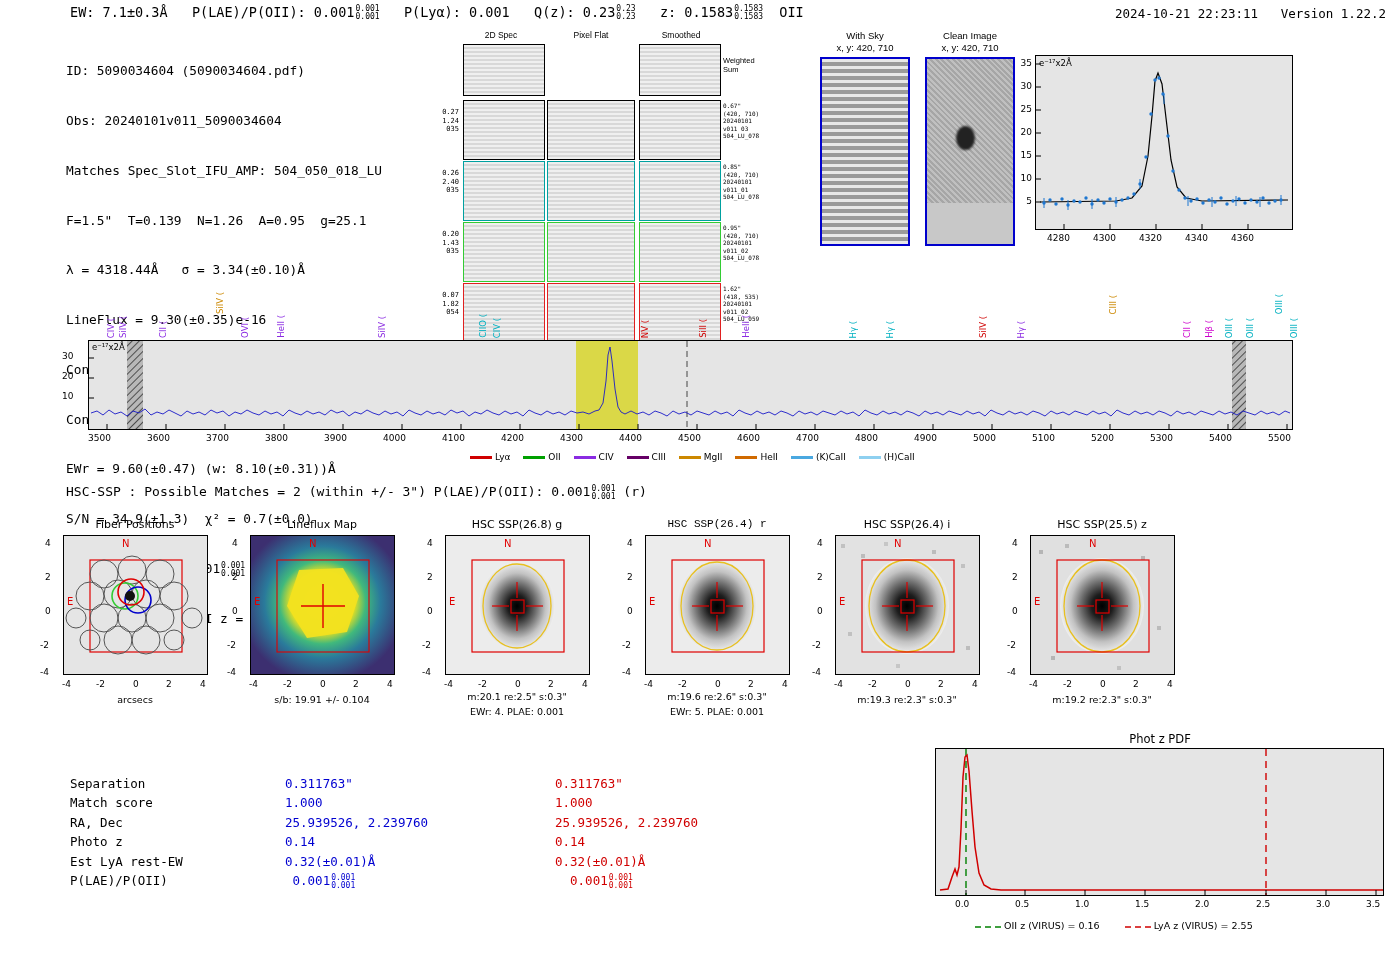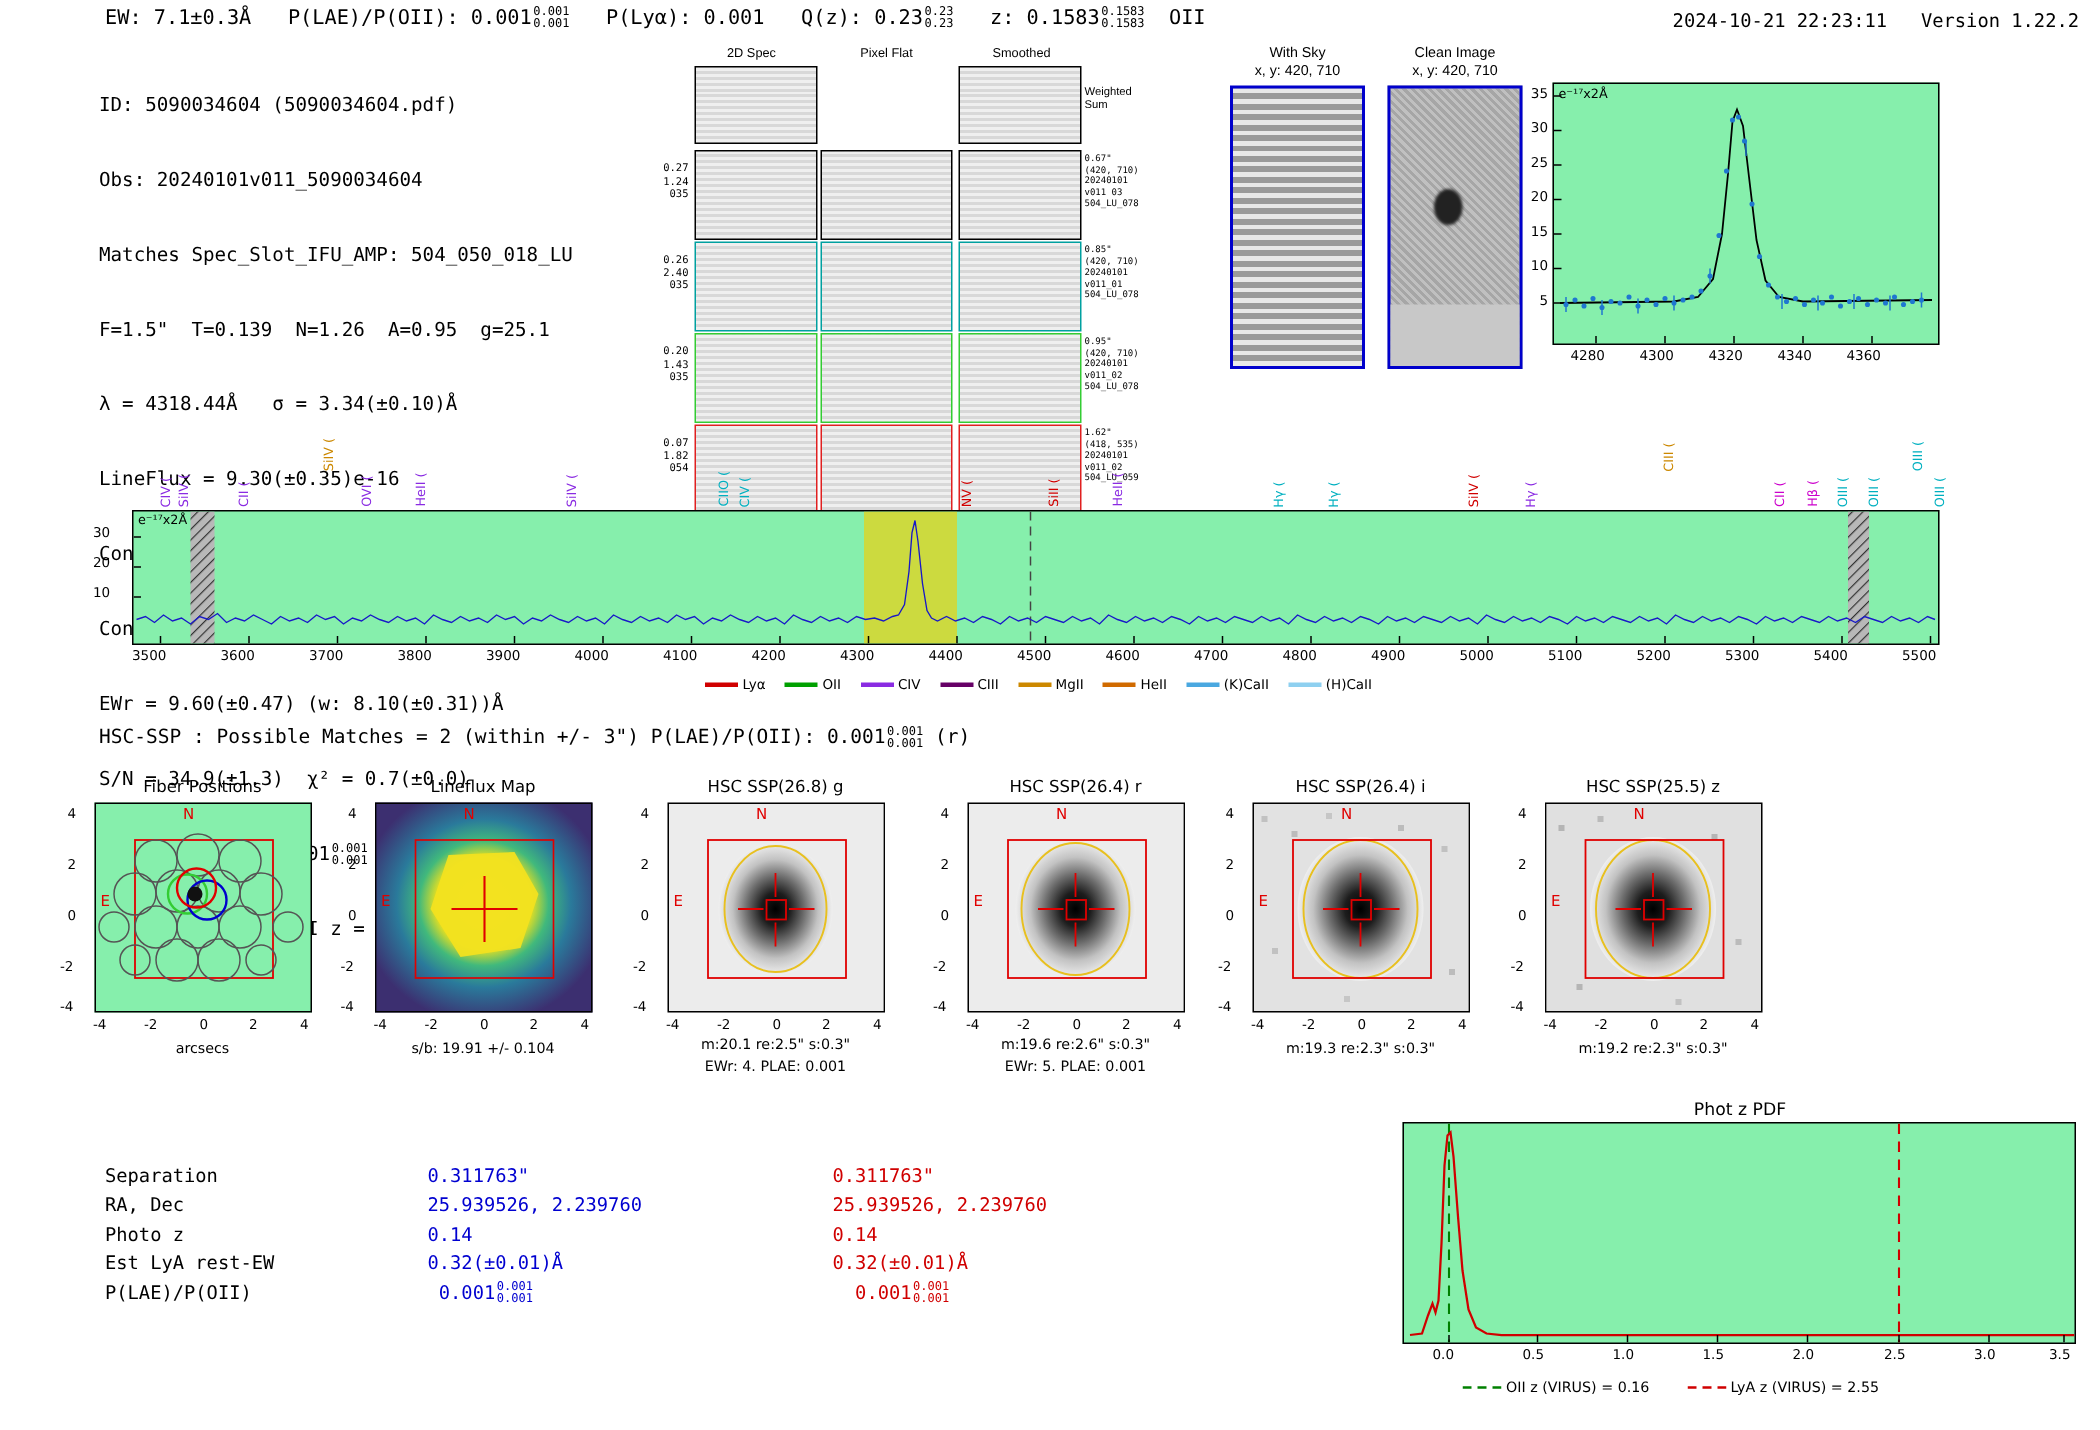--- a/index.html
+++ b/index.html
@@ -25,21 +25,21 @@
   .striprow{position:relative;height:58px;margin-top:2px;}
   .cell{position:absolute;top:0;height:100%;}
   .noise{background-image:repeating-linear-gradient(0deg,#efefef 0 2px,#d8d8d8 2px 4px),repeating-linear-gradient(90deg,rgba(0,0,0,.06) 0 3px,rgba(255,255,255,.06) 3px 6px);}
   .lbl-left{position:absolute;left:-26px;font-size:7px;line-height:8.5px;text-align:right;width:24px;}
   .lbl-right{position:absolute;font-size:6px;line-height:7.5px;}
 
   
   .thumbttl{font-size:9.5px;text-align:center;font-family:"Liberation Sans",sans-serif;line-height:12px;}
 
   
-  .axbox{position:absolute;border:1px solid #000;background:#86efac;box-sizing:border-box;}
+  .axbox{position:absolute;border:1px solid #000;background:#e5e5e5;box-sizing:border-box;}
   .ticklab{position:absolute;font-size:9px;font-family:"DejaVu Sans",sans-serif;}
 
   
   #fullspec{left:88px;top:340px;width:1205px;height:90px;}
   .emlabel{position:absolute;font-size:8.5px;font-family:"DejaVu Sans",sans-serif;writing-mode:vertical-rl;transform:rotate(180deg);white-space:nowrap;}
   #legend1{position:absolute;left:470px;top:452px;font-size:9px;font-family:"DejaVu Sans",sans-serif;}
   .lgitem{display:inline-block;margin-right:10px;}
   .lgswatch{display:inline-block;width:22px;height:3px;vertical-align:middle;margin-right:3px;}
 
   
@@ -501,21 +501,21 @@
 <div class="abs ticklab" style="left:422px;top:640px;">-2</div>
 <div class="abs ticklab" style="left:422px;top:667px;">-4</div>
 <div class="abs ticklab" style="left:444px;top:679px;">-4</div>
 <div class="abs ticklab" style="left:478px;top:679px;">-2</div>
 <div class="abs ticklab" style="left:515px;top:679px;">0</div>
 <div class="abs ticklab" style="left:548px;top:679px;">2</div>
 <div class="abs ticklab" style="left:582px;top:679px;">4</div>
 <div class="cutcap" style="left:437px;top:691px;width:160px;">m:20.1  re:2.5"  s:0.3"</div>
 <div class="cutcap" style="left:437px;top:706px;width:160px;">EWr: 4. PLAE: 0.001</div>
 
-<div class="cutttl" style="left:637px;top:518px;width:160px;">HSC SSP(26.4) r</div>
+<div class="cutttl" style="left:637px;top:518px;width:160px;font-family:Liberation Mono, monospace;">HSC SSP(26.4) r</div>
 <div class="abs axbox" style="left:645px;top:535px;width:145px;height:140px;background:#f0f0f0;">
   <svg width="143" height="138" viewBox="0 0 143 138" style="display:block;">
     <rect width="143" height="138" fill="#ececec"></rect>
     <ellipse cx="71" cy="70" rx="40" ry="46" fill="url(#gal_g)"></ellipse>
     <ellipse cx="71" cy="70" rx="36" ry="44" fill="none" stroke="#e8c020" stroke-width="1.3"></ellipse>
     <rect x="26" y="24" width="92" height="92" fill="none" stroke="#e00000" stroke-width="1.2"></rect>
     <rect x="65" y="64" width="13" height="13" fill="none" stroke="#e00000" stroke-width="1.2"></rect>
     <line x1="71" y1="46" x2="71" y2="62" stroke="#e00000" stroke-width="1.2"></line>
     <line x1="71" y1="79" x2="71" y2="95" stroke="#e00000" stroke-width="1.2"></line>
     <line x1="46" y1="70" x2="63" y2="70" stroke="#e00000" stroke-width="1.2"></line>
@@ -606,20 +606,21 @@
 <div class="abs ticklab" style="left:1007px;top:667px;">-4</div>
 <div class="abs ticklab" style="left:1029px;top:679px;">-4</div>
 <div class="abs ticklab" style="left:1063px;top:679px;">-2</div>
 <div class="abs ticklab" style="left:1100px;top:679px;">0</div>
 <div class="abs ticklab" style="left:1133px;top:679px;">2</div>
 <div class="abs ticklab" style="left:1167px;top:679px;">4</div>
 <div class="cutcap" style="left:1022px;top:694px;width:160px;">m:19.2  re:2.3"  s:0.3"</div>
 
 <div class="abs mono" id="matchtbl">
   <div><span class="c0">Separation</span><span class="c1">0.311763"</span><span class="c2">0.311763"</span></div>
+  <div><span class="c0">Match score</span><span class="c1">1.000</span><span class="c2">1.000</span></div>
   <div><span class="c0">RA, Dec</span><span class="c1">25.939526, 2.239760</span><span class="c2">25.939526, 2.239760</span></div>
   <div><span class="c0">Photo z</span><span class="c1">0.14</span><span class="c2">0.14</span></div>
   <div><span class="c0">Est LyA rest-EW</span><span class="c1">0.32(±0.01)Å</span><span class="c2">0.32(±0.01)Å</span></div>
   <div>
     <span class="c0">P(LAE)/P(OII)</span>
     <span class="c1"><span>0.001</span><span class="supsub"><span>0.001</span><br><span>0.001</span></span></span>
     <span class="c2"><span>0.001</span><span class="supsub"><span>0.001</span><br><span>0.001</span></span></span>
   </div>
 </div>
 

